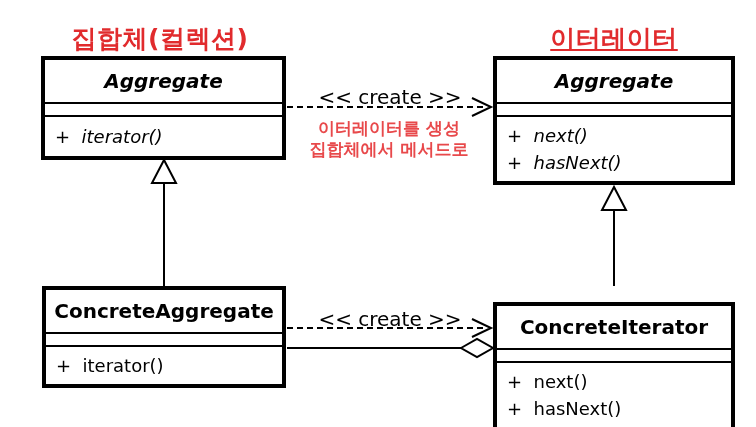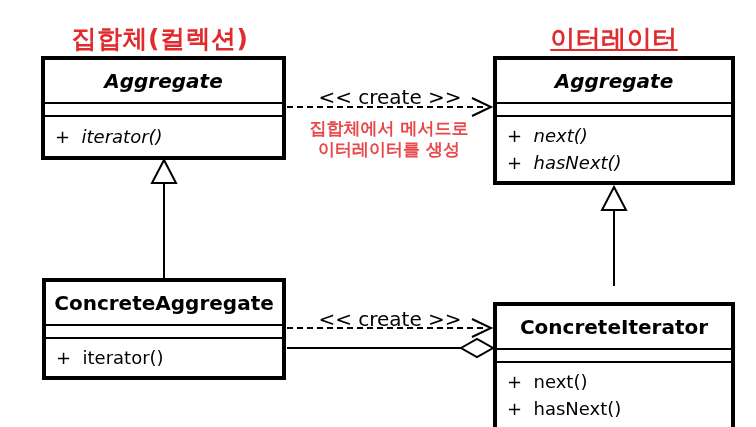--- a/index.html
+++ b/index.html
@@ -136,38 +136,38 @@
 
   <div class="uml-box abstract" style="left:493px; top:56px; width:242px; height:129px;">
     <div class="uml-title">Aggregate</div>
     <div class="uml-empty"></div>
     <div class="uml-methods">
       <div class="uml-method">+  next()</div>
       <div class="uml-method">+  hasNext()</div>
     </div>
   </div>
 
-  <div class="uml-box" style="left:42px; top:278px; width:244px; height:102px;justify-content:space-between;">
+  <div class="uml-box" style="left:42px; top:286px; width:244px; height:102px;justify-content:space-between;">
     <div class="uml-title">ConcreteAggregate</div>
     <div class="uml-empty"></div>
     <div class="uml-methods">
       <div class="uml-method">+  iterator()</div>
     </div>
   </div>
 
   <div class="uml-box" style="left:493px; top:286px; width:242px; height:129px;margin-top:16px;">
     <div class="uml-title">ConcreteIterator</div>
     <div class="uml-empty"></div>
     <div class="uml-methods">
       <div class="uml-method">+  next()</div>
       <div class="uml-method">+  hasNext()</div>
     </div>
   </div>
 
   <div class="create-label" style="left:300px; top:85px; width:180px;">&lt;&lt; create &gt;&gt;</div>
   <div class="create-label" style="left:300px; top:307px; width:180px;">&lt;&lt; create &gt;&gt;</div>
 
   <div class="annotation" style="left:283px; top:118px; width:212px;">
+    <div>이터레이터를 생성</div>
     <div>집합체에서 메서드로</div>
-    <div>이터레이터를 생성</div>
   </div>
 
 </div>
 
 </body></html>

